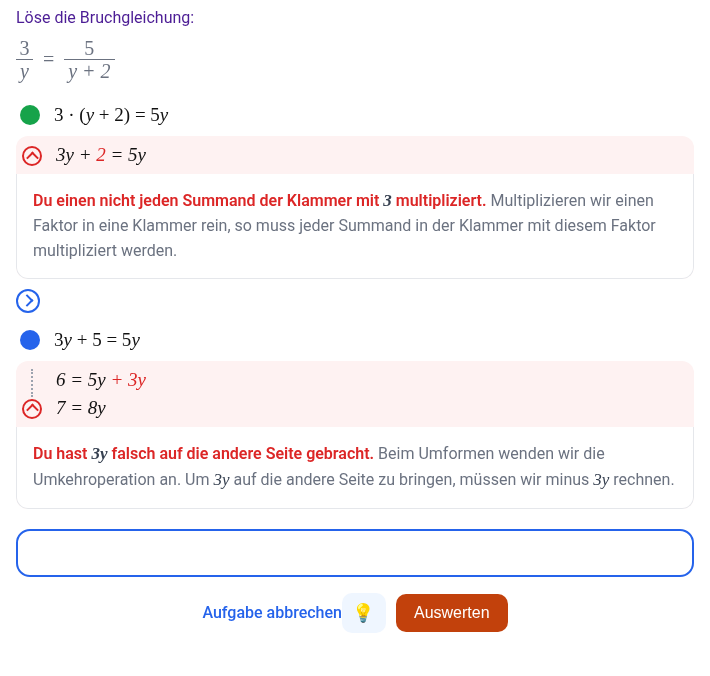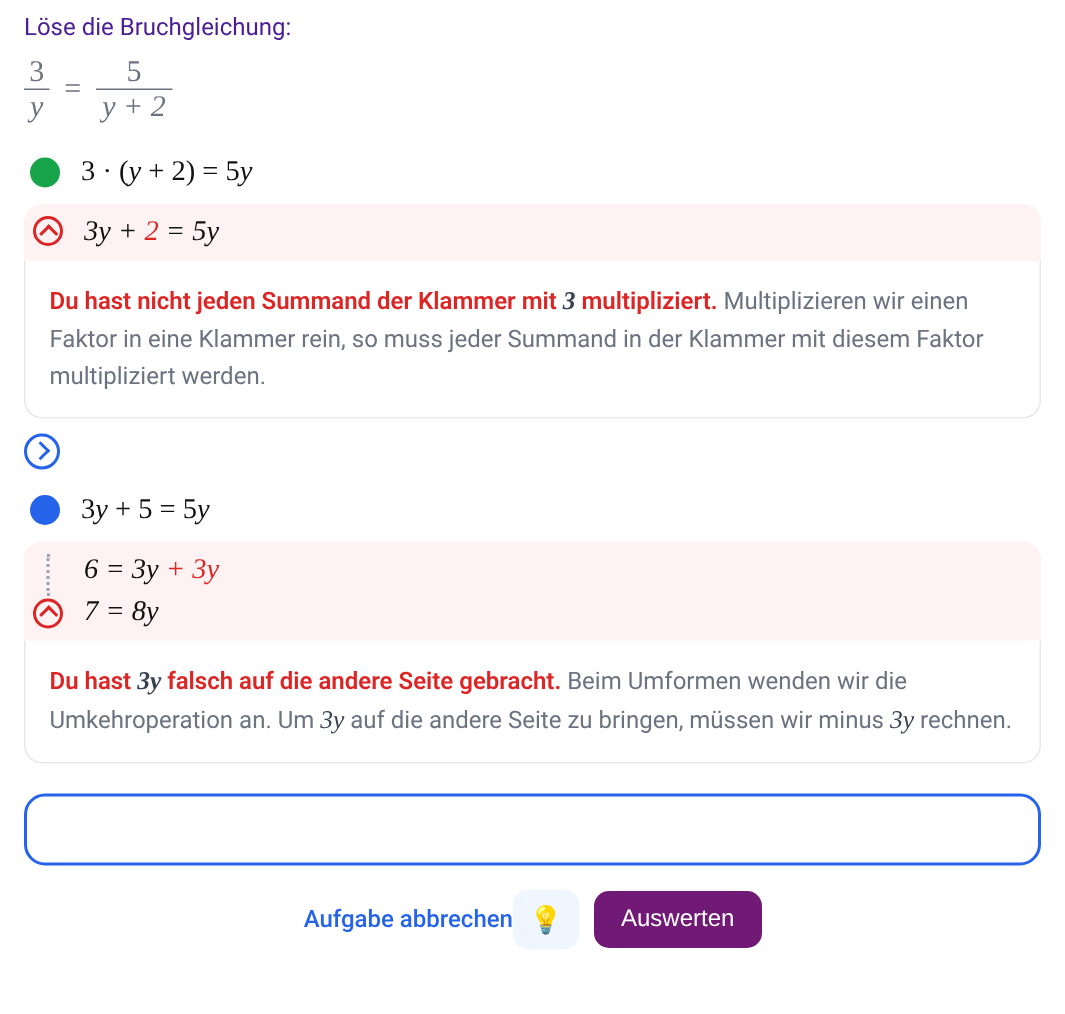--- a/index.html
+++ b/index.html
@@ -55,21 +55,21 @@
   }
   .math .rm { font-style: normal; }
   .err-block {
     background: #fef2f2;
     border-radius: 12px;
     overflow: hidden;
     margin: 6px 0 10px 0;
   }
   .err-header {
     display: flex;
-    align-items: flex-start;
+    align-items: flex-end;
     gap: 14px;
     padding: 8px 10px 8px 6px;
   }
   .err-header.multi { align-items: flex-end; }
   .timeline {
     display: flex;
     flex-direction: column;
     align-items: center;
     gap: 2px;
     width: 20px;
@@ -156,21 +156,21 @@
   .hint-btn {
     width: 44px; height: 40px;
     background: #eff6ff;
     border-radius: 10px;
     display: flex; align-items: center; justify-content: center;
     cursor: pointer;
     color: #2563eb;
     font-size: 18px;
   }
   .eval-btn {
-    background: #701a75;
+    background: #c2410c;
     color: #fff;
     font-size: 16px;
     font-weight: 500;
     padding: 10px 18px;
     border-radius: 10px;
     cursor: pointer;
     border: none;
   }
   .mlines { display: flex; flex-direction: column; gap: 6px; }
 </style>
@@ -203,21 +203,21 @@
 
 
 <div class="err-block">
   <div class="err-header">
     <div class="icon-chev"></div>
     <div class="err-math">
       <span class="rm">3</span><span>y</span><span class="rm"> + </span><span class="rm hl-red">2</span><span class="rm"> = 5</span><span>y</span>
     </div>
   </div>
   <div class="err-body">
-    <span class="lead"><span>Du hast nicht jeden Summand der Klammer mit </span><span class="mini rm">3</span><span> multipliziert.</span></span><span> Multiplizieren wir einen Faktor in eine Klammer rein, so muss jeder Summand in der Klammer mit diesem Faktor multipliziert werden.</span>
+    <span class="lead"><span>Du einen nicht jeden Summand der Klammer mit </span><span class="mini rm">3</span><span> multipliziert.</span></span><span> Multiplizieren wir einen Faktor in eine Klammer rein, so muss jeder Summand in der Klammer mit diesem Faktor multipliziert werden.</span>
   </div>
 </div>
 
 <div class="nav-btn"></div>
 
 
 <div class="step-row">
   <div class="dot blue"></div>
   <div class="math">
     <span class="rm">3</span><span>y</span><span class="rm"> + 5 = 5</span><span>y</span>
@@ -226,21 +226,21 @@
 
 
 <div class="err-block">
   <div class="err-header multi">
     <div class="timeline">
       <div class="dotted"></div>
       <div class="icon-chev"></div>
     </div>
     <div class="mlines">
       <div class="err-math gray">
-        <span class="rm">6 = 3</span><span>y</span><span class="hl-red"><span class="rm"> + 3</span><span>y</span></span>
+        <span class="rm">6 = 5</span><span>y</span><span class="hl-red"><span class="rm"> + 3</span><span>y</span></span>
       </div>
       <div class="err-math">
         <span class="rm">7 = 8</span><span>y</span>
       </div>
     </div>
   </div>
   <div class="err-body">
     <span class="lead"><span>Du hast </span><span class="mini"><span class="rm">3</span><span>y</span></span><span> falsch auf die andere Seite gebracht.</span></span><span> Beim Umformen wenden wir die Umkehroperation an. Um </span><span class="mini"><span class="rm">3</span><span>y</span></span><span> auf die andere Seite zu bringen, müssen wir minus </span><span class="mini"><span class="rm">3</span><span>y</span></span><span> rechnen.</span>
   </div>
 </div>

